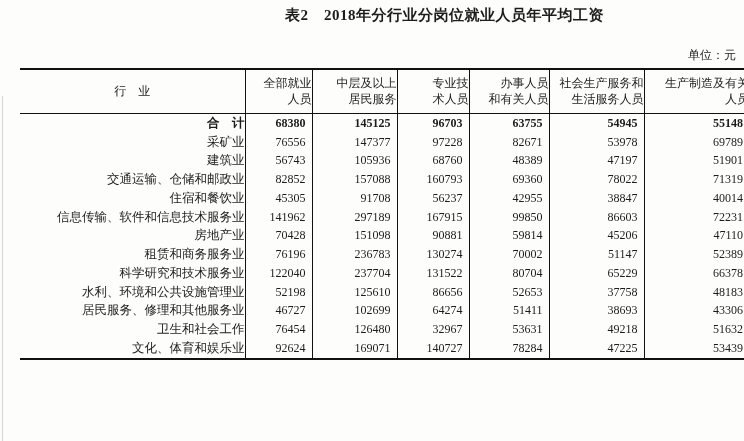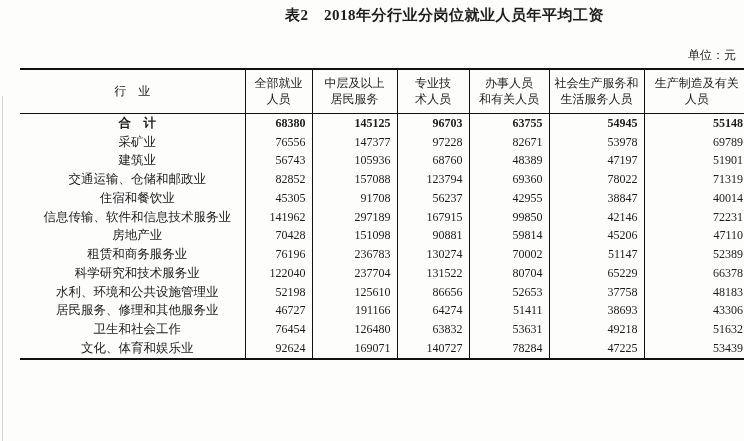--- a/index.html
+++ b/index.html
@@ -39,27 +39,27 @@
     border-bottom:1.5px solid #111;
     text-align:center;vertical-align:middle;
     font-size:12px;line-height:1.3;
   }
   .wage-table td + td{border-left:1px solid #111;}
   .wage-table tbody td{
     height:18.76px;
     font-size:12.5px;
     white-space:nowrap;overflow:hidden;
   }
-  .wage-table tbody td.industry{text-align:center;padding-left:10px;}
+  .wage-table tbody td.industry{text-align:right;padding-left:10px;}
   .wage-table tbody td.num{
     text-align:right;padding-right:6px;font-size:12px;
     font-family:"Liberation Serif","DejaVu Serif",serif;
   }
   .wage-table tr.bold td{font-weight:bold;}
-  .hdr-line{display:block;}
+  .hdr-line{display:block;text-align:right;}
 </style>
 </head>
 <body>
 
 <div class="page">
   <div class="scan-edge"></div>
 
   <div class="doc-title">表2　2018年分行业分岗位就业人员年平均工资</div>
 
   <div class="unit-label">单位：元</div>
@@ -128,41 +128,41 @@
           <td class="num">105936</td>
           <td class="num">68760</td>
           <td class="num">48389</td>
           <td class="num">47197</td>
           <td class="num">51901</td>
         </tr>
         <tr>
           <td class="industry">交通运输、仓储和邮政业</td>
           <td class="num">82852</td>
           <td class="num">157088</td>
-          <td class="num">123794</td>
+          <td class="num">160793</td>
           <td class="num">69360</td>
           <td class="num">78022</td>
           <td class="num">71319</td>
         </tr>
         <tr>
           <td class="industry">住宿和餐饮业</td>
           <td class="num">45305</td>
           <td class="num">91708</td>
           <td class="num">56237</td>
           <td class="num">42955</td>
           <td class="num">38847</td>
           <td class="num">40014</td>
         </tr>
         <tr>
           <td class="industry">信息传输、软件和信息技术服务业</td>
           <td class="num">141962</td>
           <td class="num">297189</td>
           <td class="num">167915</td>
           <td class="num">99850</td>
-          <td class="num">42146</td>
+          <td class="num">86603</td>
           <td class="num">72231</td>
         </tr>
         <tr>
           <td class="industry">房地产业</td>
           <td class="num">70428</td>
           <td class="num">151098</td>
           <td class="num">90881</td>
           <td class="num">59814</td>
           <td class="num">45206</td>
           <td class="num">47110</td>
@@ -190,31 +190,31 @@
           <td class="num">52198</td>
           <td class="num">125610</td>
           <td class="num">86656</td>
           <td class="num">52653</td>
           <td class="num">37758</td>
           <td class="num">48183</td>
         </tr>
         <tr>
           <td class="industry">居民服务、修理和其他服务业</td>
           <td class="num">46727</td>
-          <td class="num">191166</td>
+          <td class="num">102699</td>
           <td class="num">64274</td>
           <td class="num">51411</td>
           <td class="num">38693</td>
           <td class="num">43306</td>
         </tr>
         <tr>
           <td class="industry">卫生和社会工作</td>
           <td class="num">76454</td>
           <td class="num">126480</td>
-          <td class="num">63832</td>
+          <td class="num">32967</td>
           <td class="num">53631</td>
           <td class="num">49218</td>
           <td class="num">51632</td>
         </tr>
         <tr>
           <td class="industry">文化、体育和娱乐业</td>
           <td class="num">92624</td>
           <td class="num">169071</td>
           <td class="num">140727</td>
           <td class="num">78284</td>

